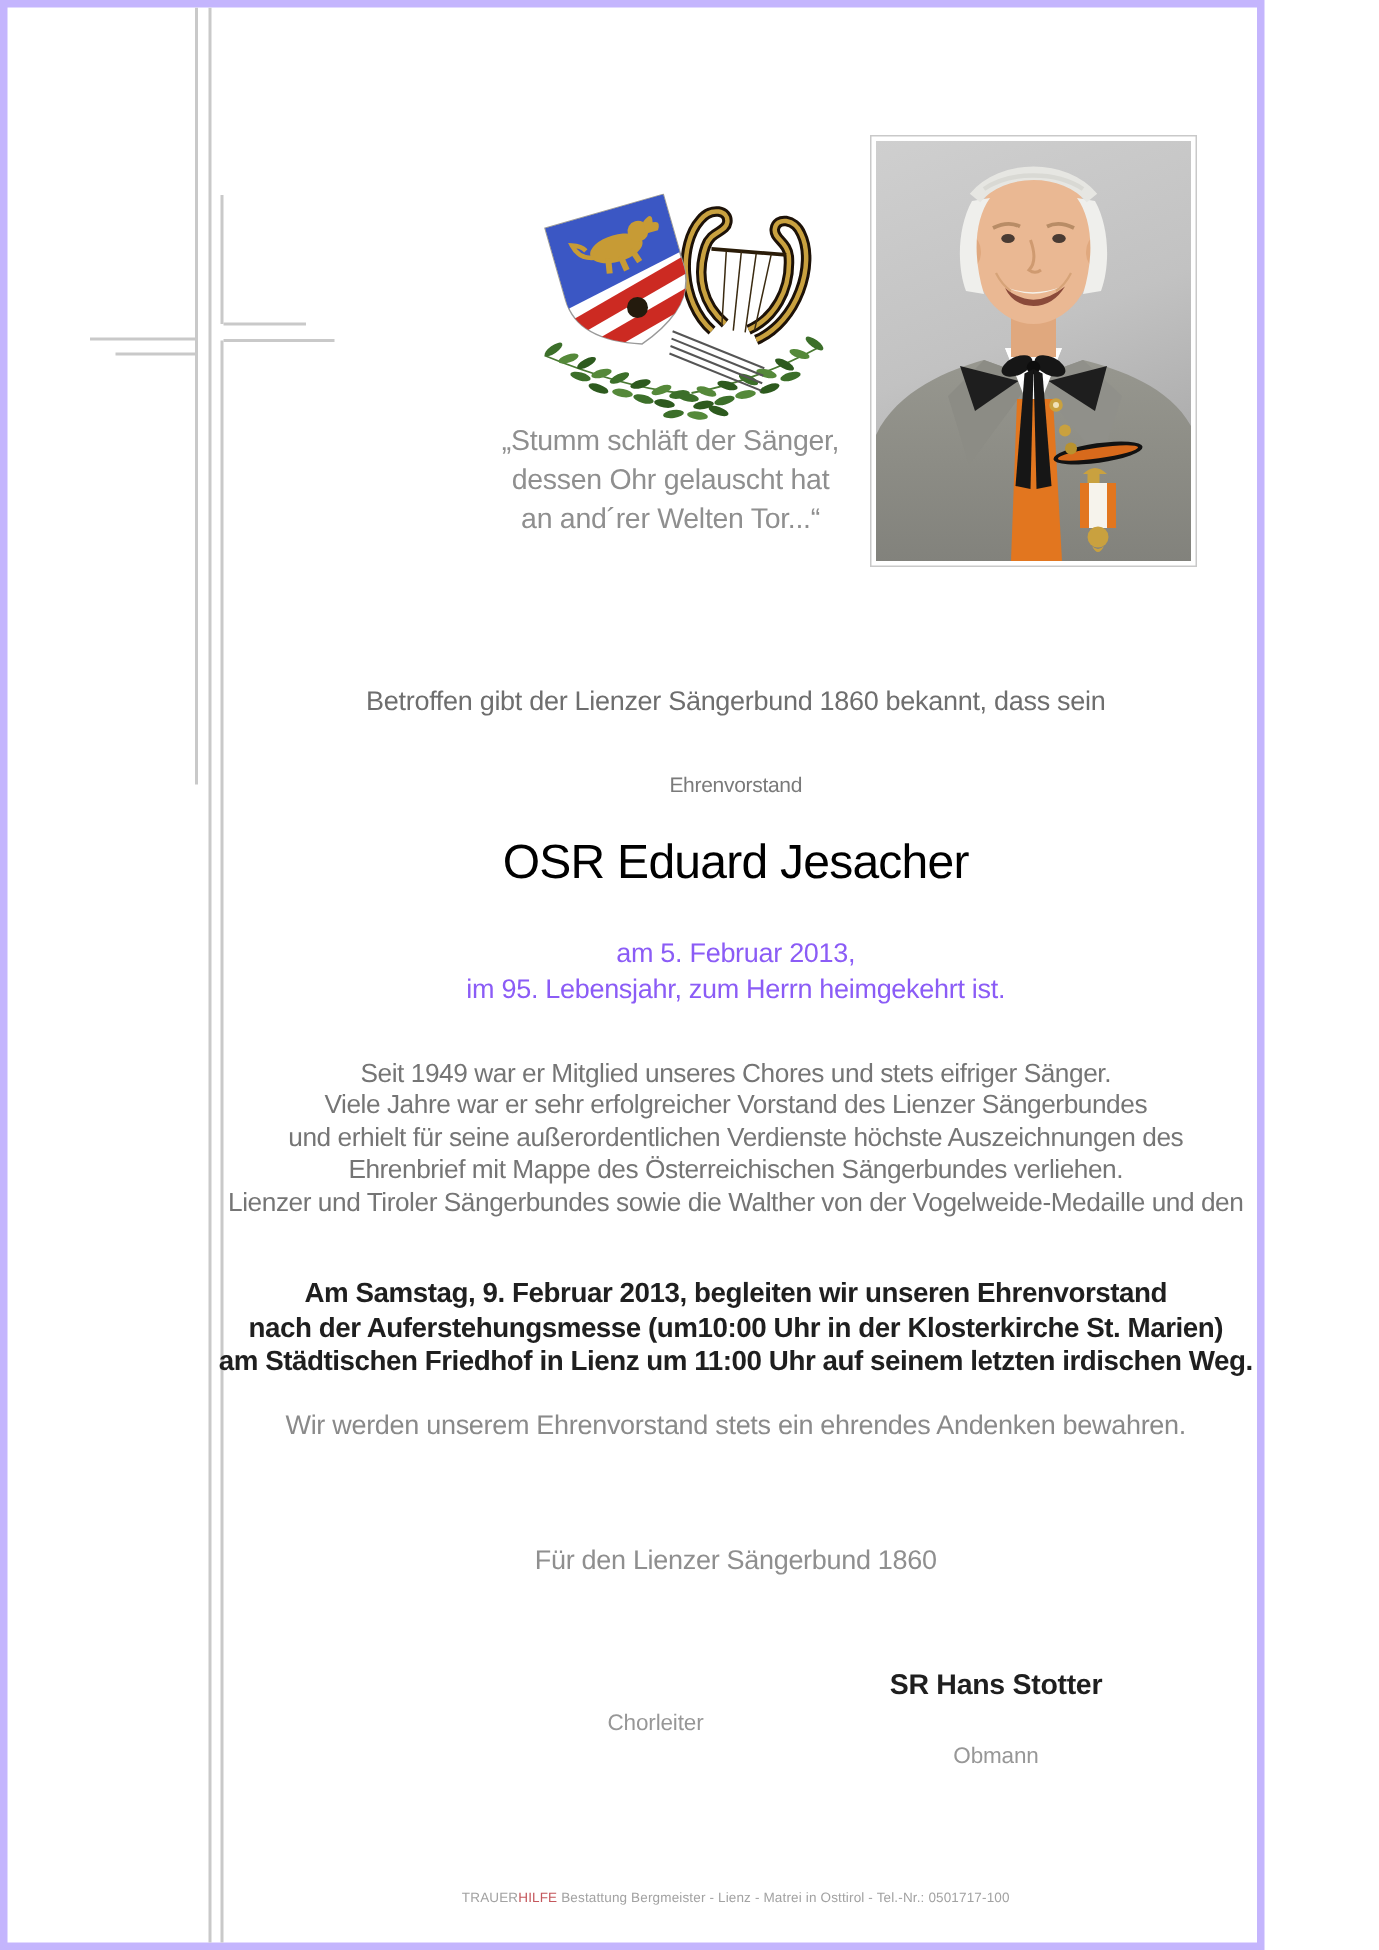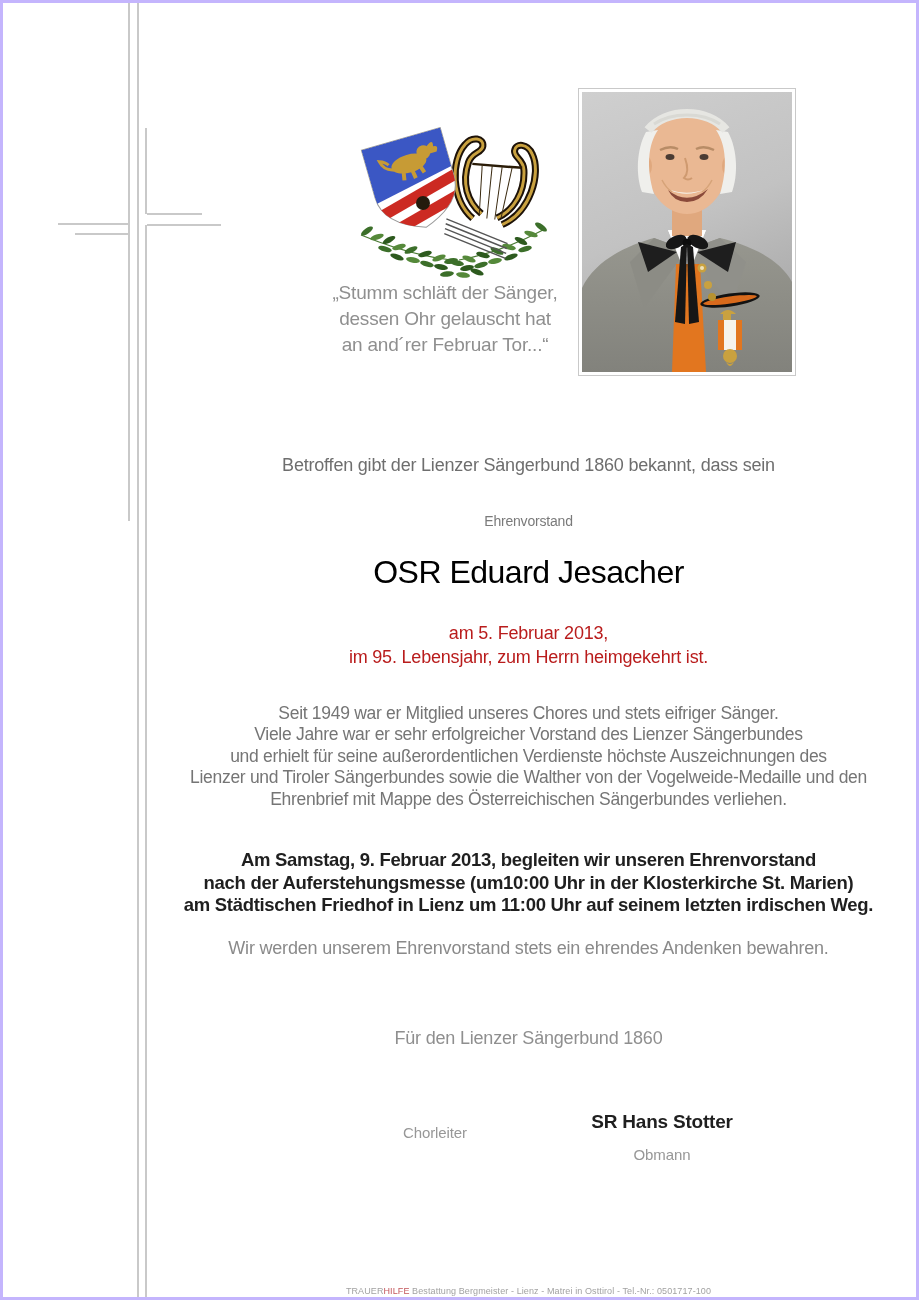--- a/index.html
+++ b/index.html
@@ -1,46 +1,46 @@
 <!DOCTYPE html>
 <html><head>
 <meta charset="utf-8">
 <style>
   html,body{margin:0;padding:0;background:#fff;}
   .page{
     position:relative;
-    width:919px;height:1300px;
+    width:843px;height:1300px;
     box-sizing:border-box;
     background:#ffffff;
-    border:3px solid #c4b5fd;
+    border:5px solid #c4b5fd;
     font-family:"Liberation Sans", sans-serif;
     overflow:hidden;
   }
   
   .line{position:absolute;background:#c9c9c9;}
   
   .centerband{position:absolute;left:138px;right:0;text-align:center;}
   .quote{
     position:absolute;left:322px;top:277px;width:240px;
     text-align:center;color:#8f8f8f;
     font-size:19px;line-height:26px;letter-spacing:-0.2px;
   }
   .intro{top:452px;font-size:18px;color:#6e6e6e;letter-spacing:-0.2px;}
   .role-title{top:510px;font-size:14px;color:#7a7a7a;letter-spacing:-0.2px;}
   .deceased-name{top:551px;font-size:32px;color:#000000;letter-spacing:-0.5px;}
-  .death-date{top:618px;font-size:18px;line-height:24px;color:#b91c1c;letter-spacing:-0.2px;}
+  .death-date{top:618px;font-size:18px;line-height:24px;color:#8b5cf6;letter-spacing:-0.2px;}
   .bio{top:700px;font-size:17.5px;line-height:21.4px;color:#757575;letter-spacing:-0.3px;}
   .funeral{top:846px;font-size:18.5px;line-height:22.5px;color:#1f1f1f;font-weight:600;letter-spacing:-0.3px;}
   .remembrance{top:935px;font-size:18px;color:#8a8a8a;letter-spacing:-0.2px;}
   .closing{top:1025px;font-size:18px;color:#8f8f8f;letter-spacing:-0.2px;}
   .sig-col{position:absolute;text-align:center;width:240px;}
   .sig-name{font-size:19px;font-weight:600;color:#1f1f1f;letter-spacing:-0.2px;}
-  .sig-role{margin-top:13px;font-size:15px;color:#979797;letter-spacing:-0.1px;}
+  .sig-role{margin-top:27px;font-size:15px;color:#979797;letter-spacing:-0.1px;}
   .footer{
-    top:1255px;font-size:9px;color:#a2a2a2;letter-spacing:0.1px;margin-top:28px;
+    top:1255px;font-size:9px;color:#a2a2a2;letter-spacing:0.1px;
   }
   .footer .red{color:#c4575c;}
   .photo-frame{
     position:absolute;left:575px;top:85px;
     width:218px;height:288px;box-sizing:border-box;
     border:1px solid #c9c9c9;background:#ffffff;padding:3px;
   }
   .photo-frame svg{display:block;}
   .emblem{position:absolute;left:352px;top:124px;width:196px;height:156px;}
 </style>
@@ -152,21 +152,21 @@
         </g>
       </g>
 
       <circle cx="68" cy="76" r="7" fill="#241b0d"></circle>
     </svg>
   </div>
 
   <div class="quote">
     <div>„Stumm schläft der Sänger,</div>
     <div>dessen Ohr gelauscht hat</div>
-    <div>an and´rer Februar Tor...“</div>
+    <div>an and´rer Welten Tor...“</div>
   </div>
 
   <div class="photo-frame">
     <svg width="210" height="280" viewBox="0 0 210 280" xmlns="http://www.w3.org/2000/svg">
       <defs>
         <linearGradient id="bgph" x1="0" y1="0" x2="0.3" y2="1">
           <stop offset="0" stop-color="#cfcfcf"></stop>
           <stop offset="0.55" stop-color="#c2c2c2"></stop>
           <stop offset="1" stop-color="#a8a8a8"></stop>
         </linearGradient>
@@ -244,22 +244,22 @@
 
   <div class="centerband death-date">
     <div>am 5. Februar 2013,</div>
     <div>im 95. Lebensjahr, zum Herrn heimgekehrt ist.</div>
   </div>
 
   <div class="centerband bio">
     <div>Seit 1949 war er Mitglied unseres Chores und stets eifriger Sänger.</div>
     <div>Viele Jahre war er sehr erfolgreicher Vorstand des Lienzer Sängerbundes</div>
     <div>und erhielt für seine außerordentlichen Verdienste höchste Auszeichnungen des</div>
+    <div>Ehrenbrief mit Mappe des Österreichischen Sängerbundes verliehen.</div>
     <div>Lienzer und Tiroler Sängerbundes sowie die Walther von der Vogelweide-Medaille und den</div>
-    <div>Ehrenbrief mit Mappe des Österreichischen Sängerbundes verliehen.</div>
   </div>
 
   <div class="centerband funeral">
     <div>Am Samstag, 9. Februar 2013, begleiten wir unseren Ehrenvorstand</div>
     <div>nach der Auferstehungsmesse (um10:00 Uhr in der Klosterkirche St. Marien)</div>
     <div>am Städtischen Friedhof in Lienz um 11:00 Uhr auf seinem letzten irdischen Weg.</div>
   </div>
 
   <div class="centerband remembrance">Wir werden unserem Ehrenvorstand stets ein ehrendes Andenken bewahren.</div>
   <div class="centerband closing">Für den Lienzer Sängerbund 1860</div>

